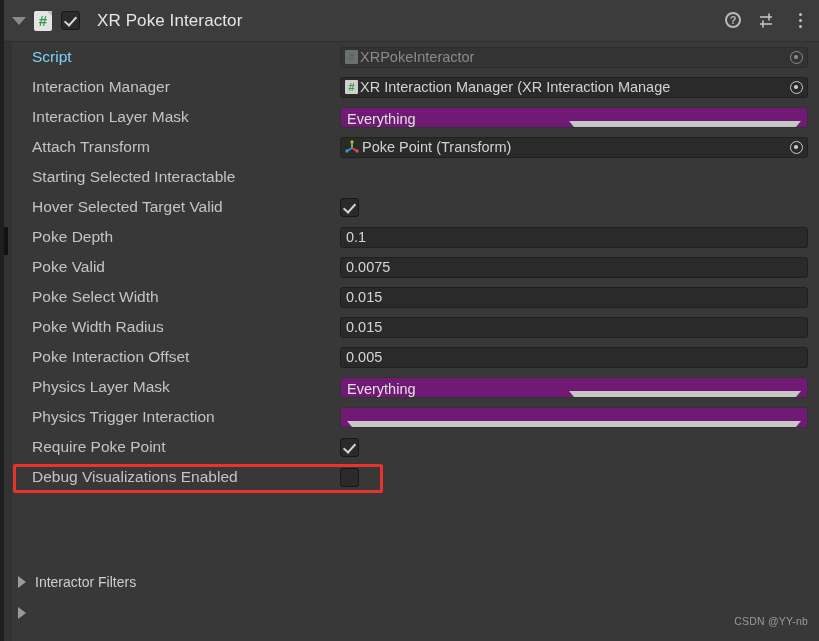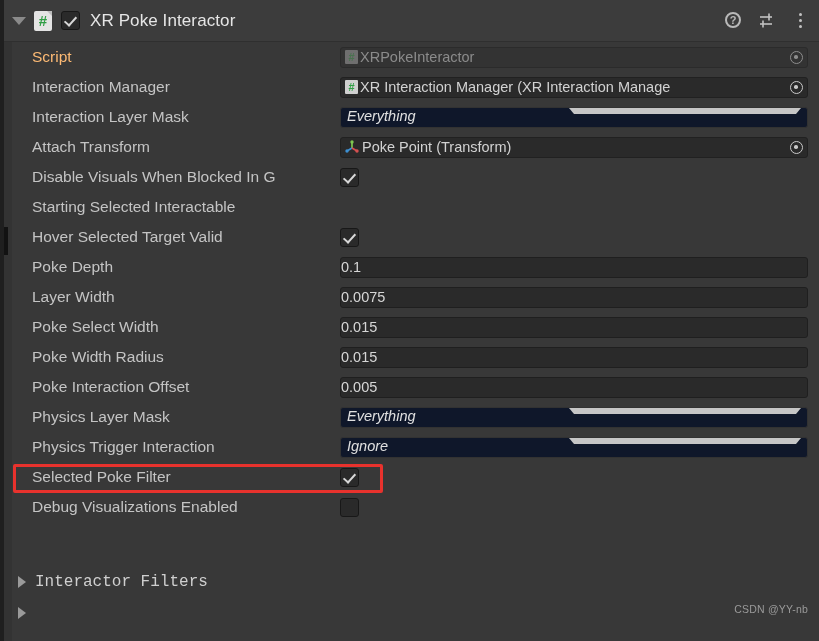--- a/index.html
+++ b/index.html
@@ -39,41 +39,41 @@
   .chk{
     width:19px;height:19px;background:#2a2a2a;border:1px solid #181818;border-radius:3px;
     flex:none;position:relative;box-sizing:border-box;
   }
   .chk.on::after{
     content:"";position:absolute;left:5px;top:2px;width:5px;height:10px;
     border:solid #d8d8d8;border-width:0 2.2px 2.2px 0;transform:rotate(42deg);
   }
   .hdr-chk{margin-right:10px;}
   .hdr-title{
-    color:#e6e6e6;font-size:17px;letter-spacing:.1px;flex:1;white-space:nowrap;
+    color:#e6e6e6;font-size:17px;letter-spacing:.1px;flex:1;white-space:nowrap;margin-left:7px;
   }
   .hdr-icons{display:flex;align-items:center;gap:15px;}
   .ic{width:18px;height:18px;position:relative;flex:none;}
   .ic-help{
     border:2px solid #b9b9b9;border-radius:50%;width:16px;height:16px;
     color:#b9b9b9;font-size:11px;font-weight:bold;display:flex;
     align-items:center;justify-content:center;box-sizing:border-box;
   }
   .ic-preset svg{display:block;}
   .ic-kebab{display:flex;flex-direction:column;justify-content:center;align-items:center;gap:3px;height:18px;}
   .ic-kebab i{width:3px;height:3px;border-radius:50%;background:#c2c2c2;display:block;}
 
   
   .rows{position:absolute;left:12px;top:42px;right:0;}
   .row{height:30px;display:flex;align-items:center;position:relative;}
   .label{
     width:328px;flex:none;color:#c4c4c4;font-size:15.5px;
     white-space:nowrap;overflow:hidden;padding-left:20px;box-sizing:border-box;
   }
-  .label.muted{color:#fdba74;}
+  .label.muted{color:#7dd3fc;}
   .field{flex:1;margin-right:11px;height:21px;position:relative;box-sizing:border-box;}
 
   .objfield{
     background:#2a2a2a;border:1px solid #212121;border-radius:3px;height:21px;
     display:flex;align-items:center;padding-left:4px;color:#d2d2d2;font-size:14.5px;
     white-space:nowrap;overflow:hidden;box-sizing:border-box;
   }
   .objfield.dis{background:#333333;border-color:#2b2b2b;color:#8b8b8b;}
   .mini-cs{
     width:13px;height:14px;background:#cfcfcf;border-radius:1px;flex:none;margin-right:2px;
@@ -87,54 +87,53 @@
   }
   .picker .ring{
     width:13px;height:13px;border:1.6px solid #c9c9c9;border-radius:50%;
     display:flex;align-items:center;justify-content:center;box-sizing:border-box;
   }
   .picker .ring i{width:3.5px;height:3.5px;border-radius:50%;background:#c9c9c9;display:block;}
   .objfield.dis + .picker .ring,.picker.dis .ring{border-color:#8d8d8d;}
   .picker.dis .ring i{background:#8d8d8d;}
 
   .dropdown{
-    background:#0f172a;border:1px solid #323232;border-radius:3px;height:21px;
-    display:flex;align-items:flex-start;padding:0 6px;color:#e0e0e0;font-size:14.5px;
+    background:#701a75;border:1px solid #323232;border-radius:3px;height:21px;
+    display:flex;align-items:flex-end;padding:0 6px;color:#e0e0e0;font-size:14.5px;
     box-sizing:border-box;
-    font-style:italic;
   }
   .dropdown span{flex:1;white-space:nowrap;overflow:hidden;}
   .caret{
     width:0;height:0;border-left:5px solid transparent;border-right:5px solid transparent;
     border-top:6px solid #c6c6c6;flex:none;
   }
   .numfield{
     background:#2a2a2a;border:1px solid #1f1f1f;border-radius:3px;height:21px;
-    display:flex;align-items:center;color:#d6d6d6;font-size:14.5px;
+    display:flex;align-items:center;padding-left:5px;color:#d6d6d6;font-size:14.5px;
     box-sizing:border-box;
   }
   .boolwrap{display:flex;align-items:center;}
 
   
   .hl-box{
     position:absolute;left:13px;top:464px;width:370px;height:29px;
     border:3px solid #e8322d;border-radius:2px;box-sizing:border-box;pointer-events:none;
   }
 
   
   .foldouts{position:absolute;left:12px;top:566px;right:0;}
   .foldout{height:31px;display:flex;align-items:center;padding-left:6px;}
   .fold-tri{
     width:0;height:0;border-top:6px solid transparent;border-bottom:6px solid transparent;
     border-left:8px solid #9a9a9a;margin-right:9px;flex:none;
   }
-  .foldout span{color:#cfcfcf;font-size:16px;font-family:Liberation Mono, monospace;}
+  .foldout span{color:#cfcfcf;font-size:14px;}
 
   .watermark{
-    position:absolute;right:11px;bottom:26px;color:#9a9a9a;font-size:10.5px;letter-spacing:.2px;
+    position:absolute;right:11px;bottom:14px;color:#9a9a9a;font-size:10.5px;letter-spacing:.2px;
   }
 </style>
 </head>
 <body>
 
 <div class="inspector">
 
   <div class="edge-sliver"></div>
   <div class="gutter">
     <div class="gutter-notch"></div>
@@ -224,26 +223,20 @@
           <span>Poke Point (Transform)</span>
         </div>
         <div class="picker">
             <div class="ring">
               <i></i>
             </div>
           </div>
       </div>
     </div>
 
-    <div class="row">
-      <div class="label">Disable Visuals When Blocked In G</div>
-      <div class="field boolwrap">
-        <div class="chk on"></div>
-      </div>
-    </div>
 
     <div class="row">
       <div class="label">Starting Selected Interactable</div>
     </div>
 
     <div class="row">
       <div class="label">Hover Selected Target Valid</div>
       <div class="field boolwrap">
         <div class="chk on"></div>
       </div>
@@ -252,21 +245,21 @@
     <div class="row">
       <div class="label">Poke Depth</div>
       <div class="field">
         <div class="numfield">
             <span>0.1</span>
           </div>
       </div>
     </div>
 
     <div class="row">
-      <div class="label">Layer Width</div>
+      <div class="label">Poke Valid</div>
       <div class="field">
         <div class="numfield">
             <span>0.0075</span>
           </div>
       </div>
     </div>
 
     <div class="row">
       <div class="label">Poke Select Width</div>
       <div class="field">
@@ -301,28 +294,27 @@
           <span>Everything</span>
           <span class="caret"></span>
         </div>
       </div>
     </div>
 
     <div class="row">
       <div class="label">Physics Trigger Interaction</div>
       <div class="field">
         <div class="dropdown">
-          <span>Ignore</span>
           <span class="caret"></span>
         </div>
       </div>
     </div>
 
     <div class="row">
-      <div class="label">Selected Poke Filter</div>
+      <div class="label">Require Poke Point</div>
       <div class="field boolwrap">
         <div class="chk on"></div>
       </div>
     </div>
 
 
     <div class="row">
       <div class="label">Debug Visualizations Enabled</div>
       <div class="field boolwrap">
         <div class="chk"></div>

